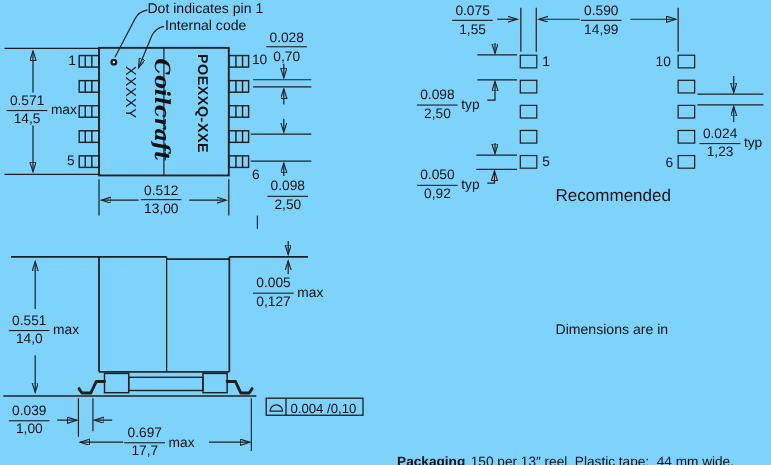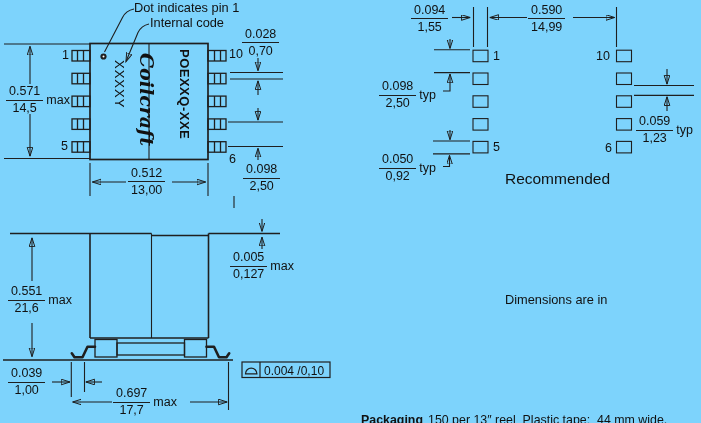--- a/index.html
+++ b/index.html
@@ -221,21 +221,21 @@
   </div>
   <div class="dim" style="left:243px;top:163px">
     <div class="frac">
         <span class="ft">0.098</span>
         <span class="fb">2,50</span>
       </div>
   </div>
 
   <div class="dim" style="left:411px;top:3.5px">
     <div class="frac">
-        <span class="ft">0.094</span>
+        <span class="ft">0.075</span>
         <span class="fb">1,55</span>
       </div>
   </div>
   <div class="dim" style="left:528px;top:3.5px">
     <div class="frac">
         <span class="ft">0.590</span>
         <span class="fb">14,99</span>
       </div>
   </div>
   <div class="dim" style="left:379px;top:80px">
@@ -247,39 +247,39 @@
   </div>
   <div class="dim" style="left:379px;top:153px">
     <div class="frac">
         <span class="ft">0.050</span>
         <span class="fb">0,92</span>
       </div>
     <span class="sfx">typ</span>
   </div>
   <div class="dim" style="left:636px;top:115px">
     <div class="frac">
-        <span class="ft">0.059</span>
+        <span class="ft">0.024</span>
         <span class="fb">1,23</span>
       </div>
     <span class="sfx">typ</span>
   </div>
 
   <div class="lbl" style="left:493px;top:50px">1</div>
   <div class="lbl" style="left:493px;top:141px">5</div>
   <div class="lbl" style="left:596px;top:50px">10</div>
   <div class="lbl" style="left:605px;top:142px">6</div>
 
   <div class="title" style="left:480px;top:170px;width:155px">
     <div>Recommended</div>
   </div>
 
   <div class="dim" style="left:8px;top:285px">
     <div class="frac">
         <span class="ft">0.551</span>
-        <span class="fb">21,6</span>
+        <span class="fb">14,0</span>
       </div>
     <span class="sfx">max</span>
   </div>
   <div class="dim" style="left:230px;top:251px">
     <div class="frac">
         <span class="ft">0.005</span>
         <span class="fb">0,127</span>
       </div>
     <span class="sfx">max</span>
   </div>

